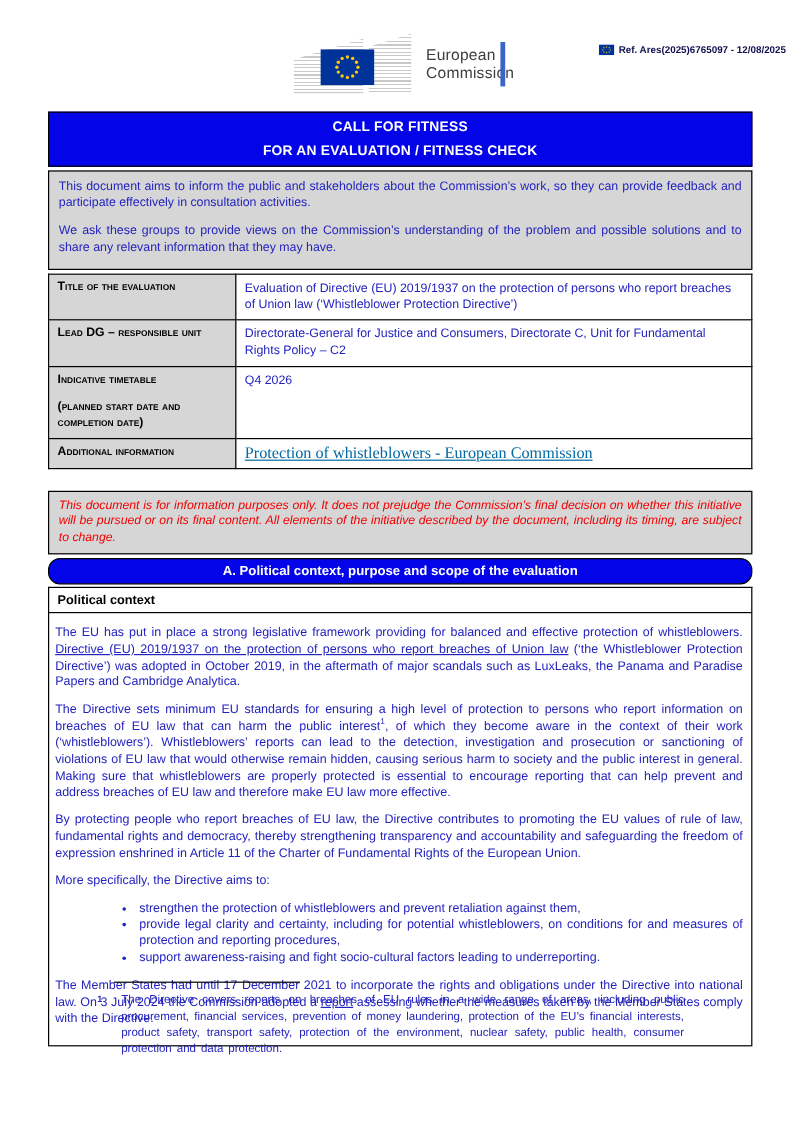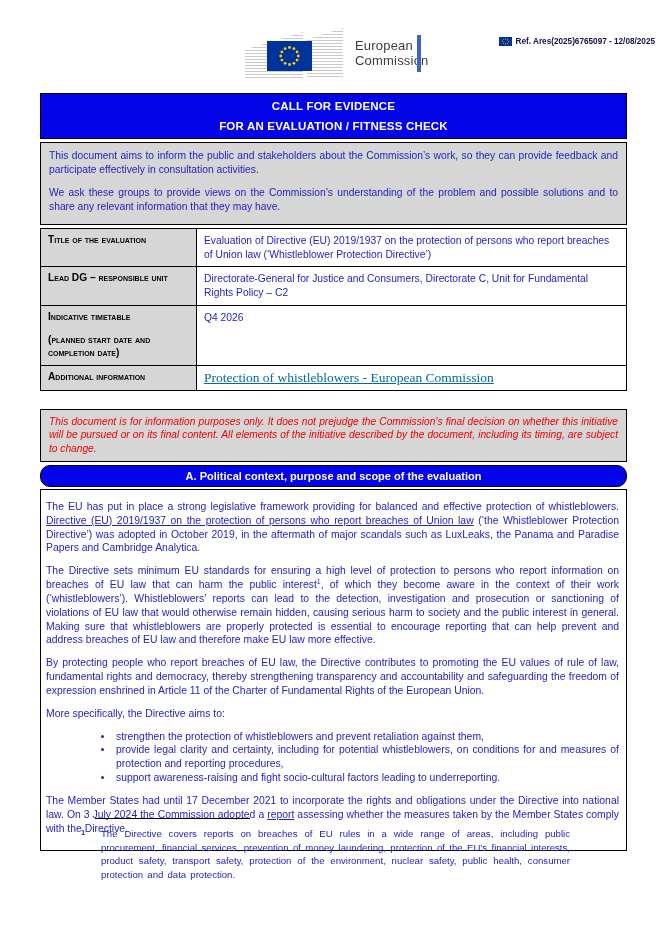--- a/index.html
+++ b/index.html
@@ -157,21 +157,21 @@
     <div class="logo-text">
       <div>European</div>
       <div>Commission</div>
     </div>
     <div class="logo-bar"></div>
   </div>
 
   <div class="doc">
 
     <div class="box blue-banner">
-      <div class="banner-line">CALL FOR EVIDENCE</div>
+      <div class="banner-line">CALL FOR FITNESS</div>
       <div class="banner-line">FOR AN EVALUATION / FITNESS CHECK</div>
     </div>
 
     <div class="box gray intro">
       <p>This document aims to inform the public and stakeholders about the Commission’s work, so they can provide feedback and participate effectively in consultation activities.</p>
       <p>We ask these groups to provide views on the Commission’s understanding of the problem and possible solutions and to share any relevant information that they may have.</p>
     </div>
 
     <table class="info">
       <tbody>
@@ -198,20 +198,21 @@
       </tr>
     </tbody>
       </table>
 
     <div class="box gray disclaimer">
       <p>This document is for information purposes only. It does not prejudge the Commission’s final decision on whether this initiative will be pursued or on its final content. All elements of the initiative described by the document, including its timing, are subject to change.</p>
     </div>
 
     <div class="box section-banner">A. Political context, purpose and scope of the evaluation</div>
 
+    <div class="box subhead" style="margin-bottom:0;">Political context</div>
 
     <div class="box content" style="margin-top:0;">
       <p><span>The EU has put in place a strong legislative framework providing for balanced and effective protection of whistleblowers. </span><span class="inline-link">Directive (EU) 2019/1937 on the protection of persons who report breaches of Union law</span><span> (‘the Whistleblower Protection Directive’) was adopted in October 2019, in the aftermath of major scandals such as LuxLeaks, the Panama and Paradise Papers and Cambridge Analytica.</span></p>
       <p><span>The Directive sets minimum EU standards for ensuring a high level of protection to persons who report information on breaches of EU law that can harm the public interest</span><sup>1</sup><span>, of which they become aware in the context of their work (‘whistleblowers’). Whistleblowers’ reports can lead to the detection, investigation and prosecution or sanctioning of violations of EU law that would otherwise remain hidden, causing serious harm to society and the public interest in general. Making sure that whistleblowers are properly protected is essential to encourage reporting that can help prevent and address breaches of EU law and therefore make EU law more effective.</span></p>
       <p>By protecting people who report breaches of EU law, the Directive contributes to promoting the EU values of rule of law, fundamental rights and democracy, thereby strengthening transparency and accountability and safeguarding the freedom of expression enshrined in Article 11 of the Charter of Fundamental Rights of the European Union.</p>
       <p>More specifically, the Directive aims to:</p>
       <ul>
         <li>strengthen the protection of whistleblowers and prevent retaliation against them,</li>
         <li>provide legal clarity and certainty, including for potential whistleblowers, on conditions for and measures of protection and reporting procedures,</li>
         <li>support awareness-raising and fight socio-cultural factors leading to underreporting.</li>

